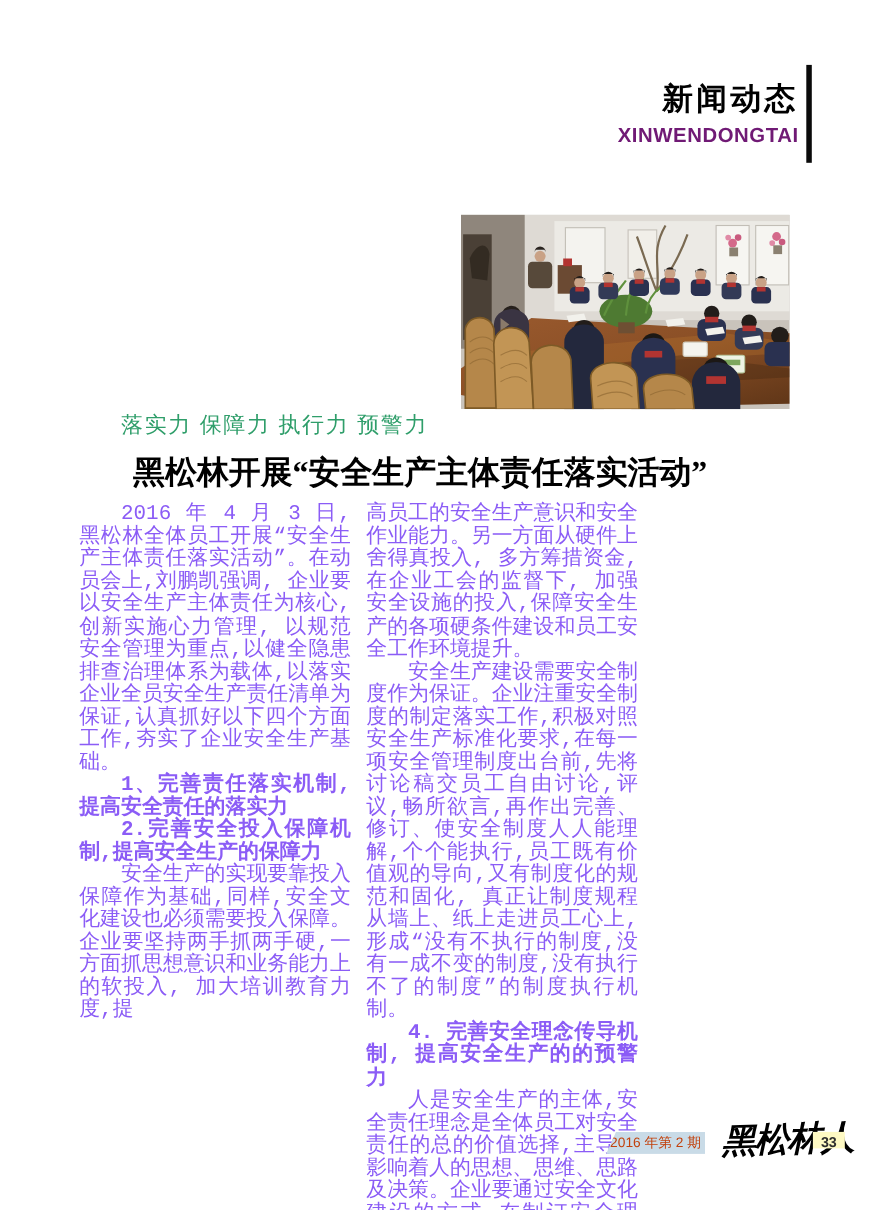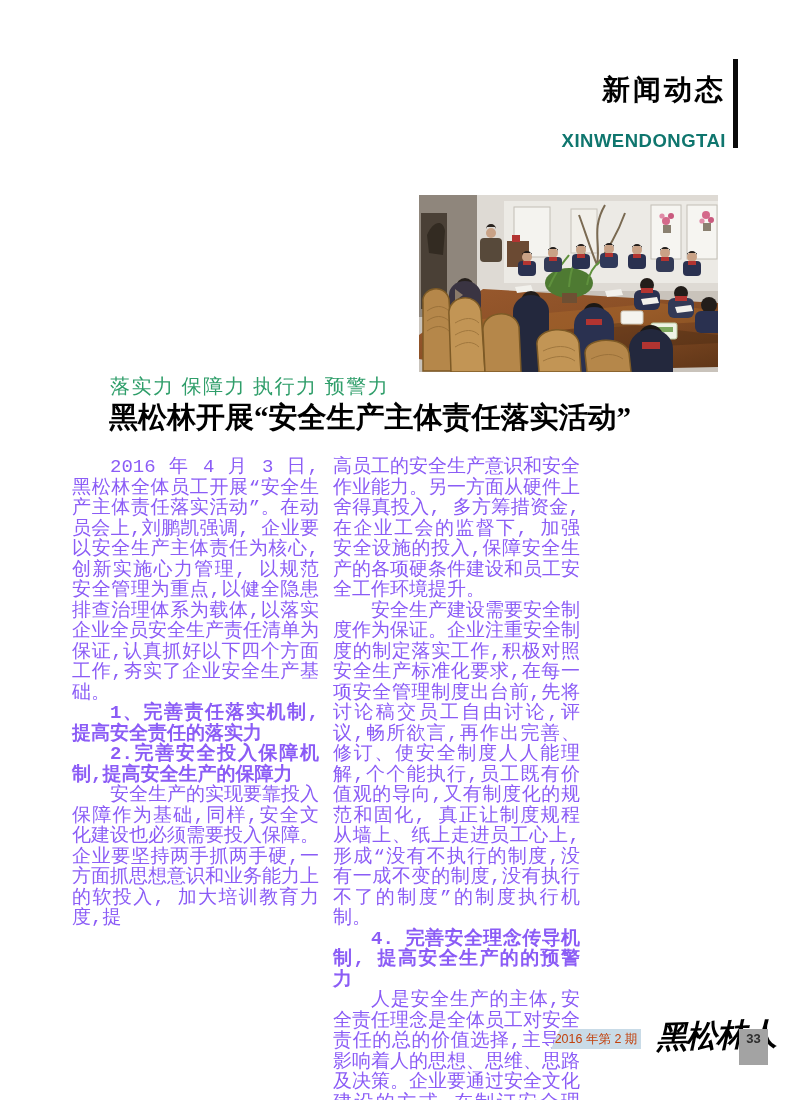--- a/index.html
+++ b/index.html
@@ -10,22 +10,22 @@
   }
 
   
   .header-cn {
     position:absolute; top:71px; right:67px;
     font-size:28px; font-weight:bold; color:#000;
     letter-spacing:3px;
     margin-left:16px;
   }
   .header-en {
-    position:absolute; top:130px; right:67px;
-    font-size:18.5px; font-weight:bold; color:#0f766e;
+    position:absolute; top:112px; right:67px;
+    font-size:18.5px; font-weight:bold; color:#701a75;
     letter-spacing:0.5px;
   }
   .header-bar {
     position:absolute; top:59px; left:733px;
     width:5px; height:89px; background:#0a0a0a;
   }
 
   
   .photo {
     position:absolute; left:419px; top:195px;
@@ -33,21 +33,21 @@
   }
   .photo svg { display:block; }
 
   
   .kicker {
     position:absolute; left:110px; top:373px;
     font-size:20px; font-weight:normal; color:#2f9e6a;
     letter-spacing:1.5px;
   }
   .title {
-    position:absolute; left:109px; top:398px; margin:0;
+    position:absolute; left:109px; top:398px; margin:12px;
     font-size:29px; font-weight:900; color:#000;
     font-family:"Liberation Serif","DejaVu Serif",serif;
   }
 
   
   .col {
     position:absolute; top:457px; width:247px;
     font-size:19px; line-height:20.5px; text-align:justify;
     color:#8b5cf6;
     font-family:Liberation Mono, monospace;
@@ -66,21 +66,21 @@
     clip-path:polygon(9px 0, 100% 0, 100% 100%, 0 100%);
   }
   .logo {
     position:absolute; left:656px; top:1015px;
     font-size:31px; font-weight:bold; font-style:italic; color:#000;
     font-family:"DejaVu Serif","Liberation Serif",serif;
     transform:rotate(-2deg); letter-spacing:-1px;
   }
   .page-num {
     position:absolute; left:739px; top:1029px;
-    width:29px; height:36px; background:#a3a3a3;
+    width:29px; height:15px; background:#fef9c3;
     color:#2e2e2e; font-size:13px; font-weight:bold;
     line-height:20px; text-align:center;
   }
 </style>
 </head>
 <body>
 
 <div class="page">
 
   <div class="header-cn">新闻动态</div>

